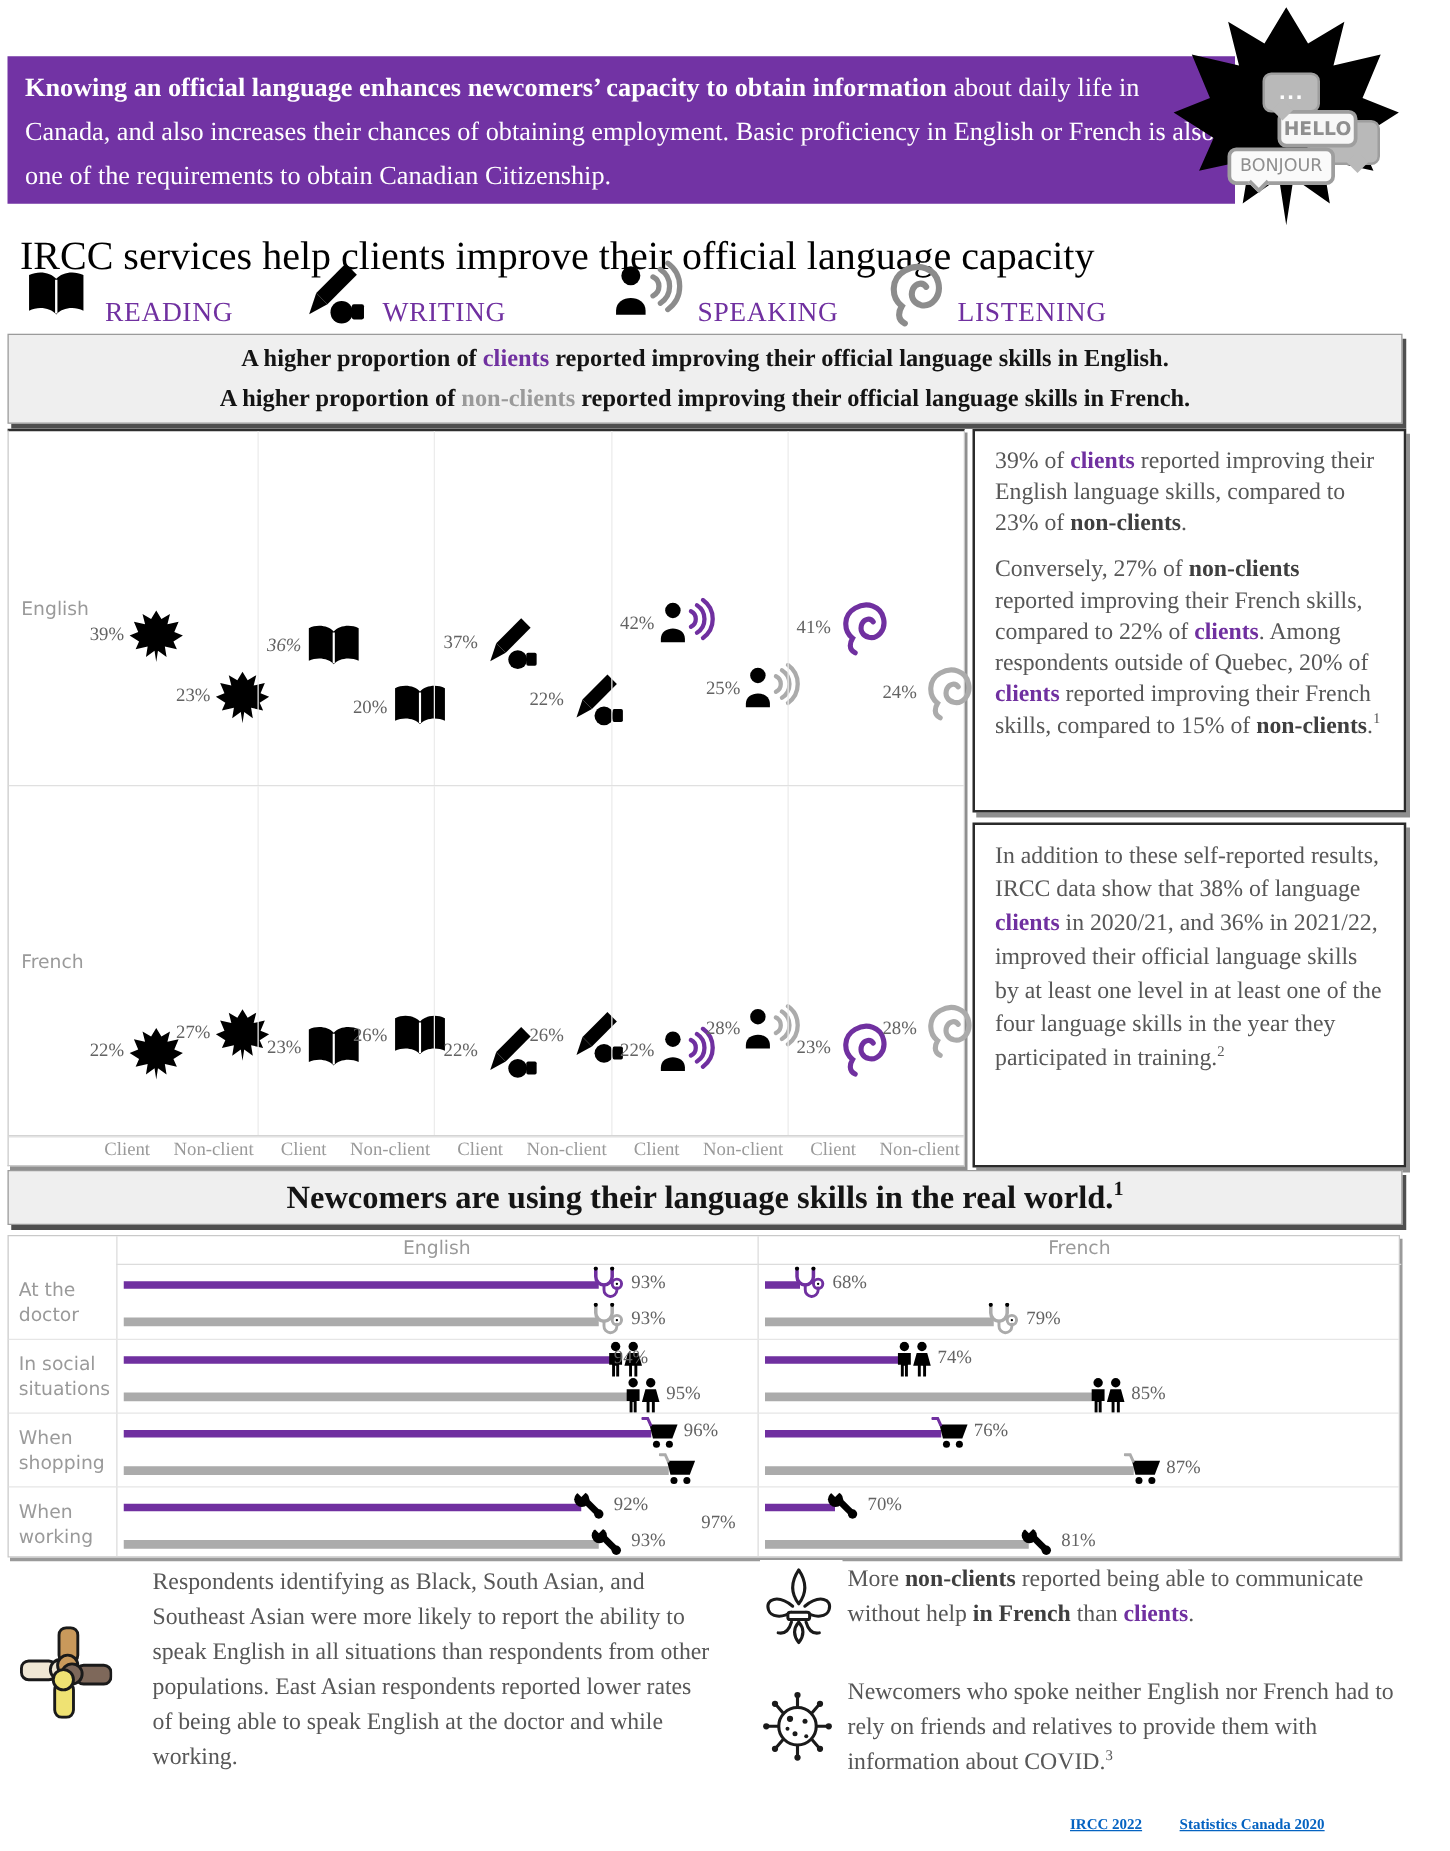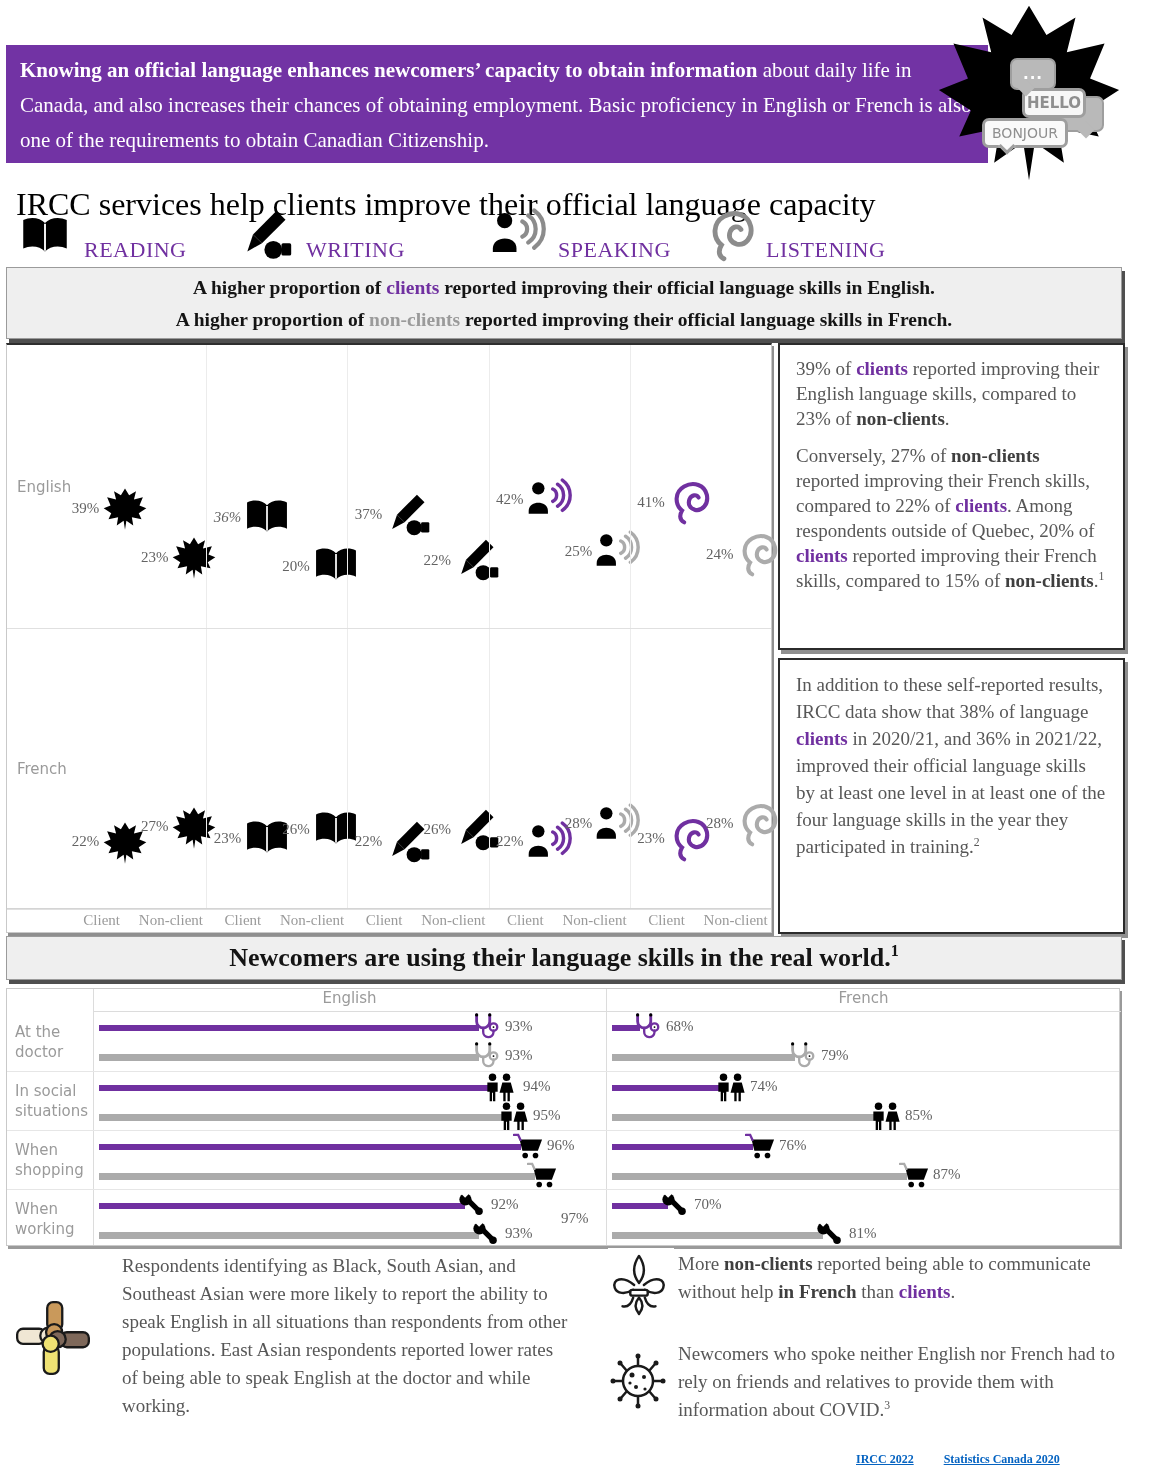--- a/index.html
+++ b/index.html
@@ -483,21 +483,21 @@
             <use href="#i-steth"></use>
           </svg>
           <span class="bpct" style="left: 814px; top: 35px;">79%</span>
         </div>
         <div class="bc-row topline" style="top: 82px;">
           <div class="bc-label sans">In social situations</div>
           <div class="bar cl" style="left: 92px; top: 13px; width: 394px;"></div>
           <svg class="bic clt" style="left: 478px; top: 1px;">
             <use href="#i-people"></use>
           </svg>
-          <span class="bpct" style="left: 516px; top: 6px;">94%</span>
+          <span class="bpct" style="left: 484px; top: 6px;">94%</span>
           <div class="bar nc" style="left: 92px; top: 42px; width: 408px;"></div>
           <svg class="bic nct" style="left: 492px; top: 30px;">
             <use href="#i-people"></use>
           </svg>
           <span class="bpct" style="left: 526px; top: 35px; text-align: right;">95%</span>
           <div class="bar cl" style="left: 605px; top: 13px; width: 112px;"></div>
           <svg class="bic clt" style="left: 709px; top: 1px;">
             <use href="#i-people"></use>
           </svg>
           <span class="bpct" style="left: 743px; top: 6px;">74%</span>

